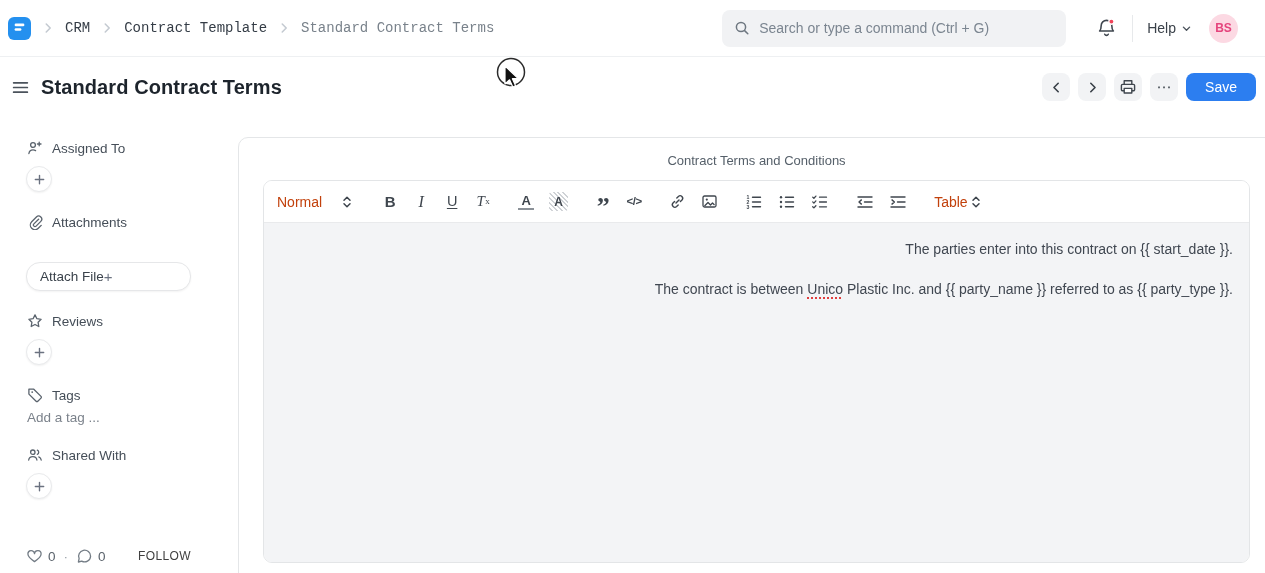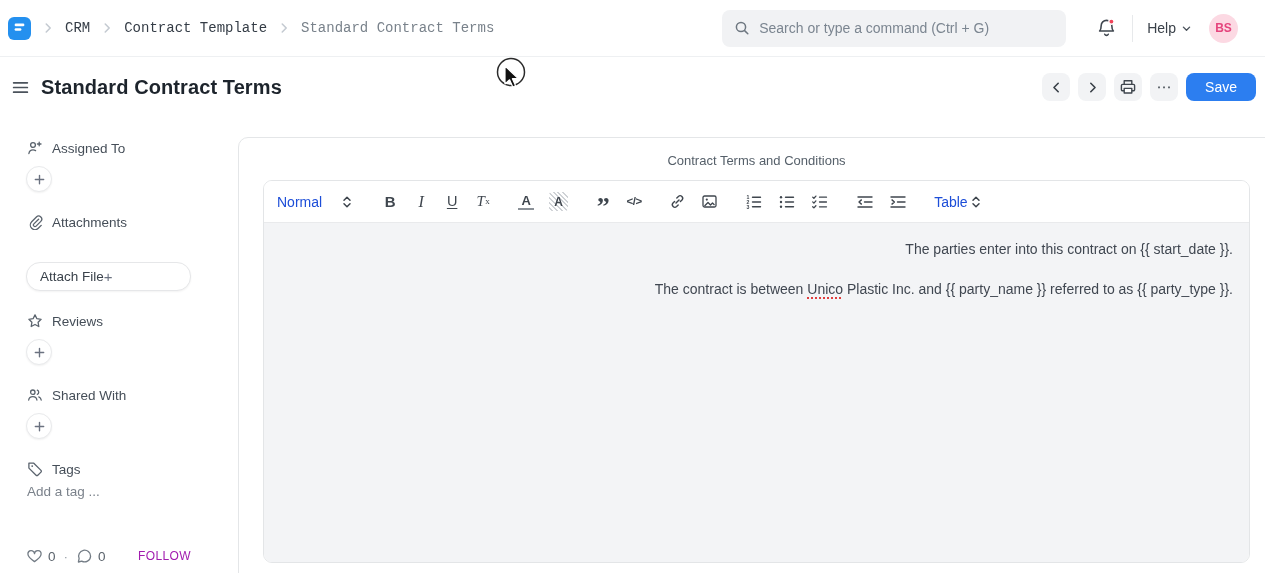--- a/index.html
+++ b/index.html
@@ -86,40 +86,40 @@
     padding:0 11px 0 13px; cursor:pointer; font-family:inherit; font-size:13.5px; color:#3a424b;margin-top:32px;
   }
   .add-tag { font-size:13.5px; color:#7b828b; cursor:pointer; padding-left:1px; margin-top:-3px; }
   .side-footer {
     position:absolute; left:8px; right:8px; bottom:9px;
     display:flex; align-items:center; justify-content:space-between;
   }
   .reactions { display:flex; align-items:center; gap:6px; color:#5b636c; font-size:13.5px; }
   .reactions .cnt { margin-left:-1px; }
   .reactions .dot { color:#9aa1a9; margin:0 2px; }
-  .follow { font-size:12px; font-weight:500; letter-spacing:0.4px; color:#a21caf; margin-right:39px; cursor:pointer; }
+  .follow { font-size:12px; font-weight:500; letter-spacing:0.4px; color:#404040; margin-right:39px; cursor:pointer; }
 
   
   .card {
     position:absolute; left:220px; top:20px; width:1037px; height:470px;
     background:#fff; border:1px solid #e4e6e8; border-radius:10px;
     padding:15px 24px;
   }
   .field-label { font-size:13px; color:#56606a;text-align:center; }
   .editor { margin-top:12px; border:1px solid #e3e5e7; border-radius:9px; overflow:hidden; }
   .editor-toolbar {
     height:42px; background:#fff; border-bottom:1px solid #e9eaec;
     display:flex; align-items:center; padding:0 13px;
   }
   .g { display:flex; align-items:center; gap:15px; padding-right:27px; }
   .ti {
     display:inline-flex; align-items:center; justify-content:center;
     min-width:16px; height:26px; color:#3f464e; cursor:pointer; line-height:1;
   }
-  .dd { gap:0; } .dd .dd-text { font-size:14px; color:#1d4ed8; margin-right:17px; }
+  .dd { gap:0; } .dd .dd-text { font-size:14px; color:#c2410c; margin-right:17px; }
   .b-ico { font-weight:700; font-size:15px; }
   .i-ico { font-family:"Liberation Serif", "DejaVu Serif", serif; font-style:italic; font-size:16px; }
   .u-ico { font-size:14.5px; text-decoration:underline; text-underline-offset:2px; }
   .tx-ico { font-family:"Liberation Serif", "DejaVu Serif", serif; font-style:italic; font-size:15px; }
   .tx-ico sub { font-size:9px; font-style:normal; margin-left:0.5px; }
   .color-ico { font-size:13px; font-weight:600; border-bottom:2.5px solid #8b9198; padding:0 2px 1px 2px; height:auto; }
   .hl-ico {
     width:19px; height:19px; border-radius:3px; font-size:12px; font-weight:700;
     background:repeating-linear-gradient(45deg, #ffffff 0 2px, #cfd2d6 2px 3.4px);
     display:inline-flex; align-items:center; justify-content:center;
@@ -279,44 +279,44 @@
         </div>
         <button class="plus-btn">
           <svg width="13" height="13" viewBox="0 0 14 14" fill="none" stroke="#6b7280" stroke-width="1.5" stroke-linecap="round">
               <path d="M7 2.5v9M2.5 7h9"></path>
             </svg>
         </button>
       </div>
 
       <div class="side-sec">
         <div class="side-label">
+          <svg width="16" height="16" viewBox="0 0 16 16" fill="none" stroke="#5a636d" stroke-width="1.3" stroke-linejoin="round">
+            <path d="M1.9 2.2h4.9l7.2 7.2a1.2 1.2 0 0 1 0 1.7l-3.2 3.2a1.2 1.2 0 0 1-1.7 0L1.9 7.1z"></path>
+            <circle cx="5.2" cy="5.1" r="0.9" fill="#5a636d" stroke="none"></circle>
+          </svg>
+          <span>Tags</span>
+        </div>
+        <div class="add-tag">Add a tag ...</div>
+      </div>
+
+      <div class="side-sec">
+        <div class="side-label">
           <svg width="16" height="16" viewBox="0 0 16 16" fill="none" stroke="#5a636d" stroke-width="1.3" stroke-linecap="round" stroke-linejoin="round">
             <circle cx="5.8" cy="5.2" r="2.2"></circle>
             <path d="M1.7 13c.3-2.1 1.9-3.3 4.1-3.3 2.2 0 3.8 1.2 4.1 3.3"></path>
             <path d="M10.3 3.2a2.2 2.2 0 0 1 0 4.1"></path>
             <path d="M11.8 9.9c1.3.5 2.2 1.5 2.4 3.1"></path>
           </svg>
           <span>Shared With</span>
         </div>
         <button class="plus-btn">
           <svg width="13" height="13" viewBox="0 0 14 14" fill="none" stroke="#6b7280" stroke-width="1.5" stroke-linecap="round">
               <path d="M7 2.5v9M2.5 7h9"></path>
             </svg>
         </button>
-      </div>
-
-      <div class="side-sec">
-        <div class="side-label">
-          <svg width="16" height="16" viewBox="0 0 16 16" fill="none" stroke="#5a636d" stroke-width="1.3" stroke-linejoin="round">
-            <path d="M1.9 2.2h4.9l7.2 7.2a1.2 1.2 0 0 1 0 1.7l-3.2 3.2a1.2 1.2 0 0 1-1.7 0L1.9 7.1z"></path>
-            <circle cx="5.2" cy="5.1" r="0.9" fill="#5a636d" stroke="none"></circle>
-          </svg>
-          <span>Tags</span>
-        </div>
-        <div class="add-tag">Add a tag ...</div>
       </div>
 
       <div class="side-footer">
         <div class="reactions">
           <span>
             <svg width="17" height="16" viewBox="0 0 17 16" fill="none" stroke="#737c85" stroke-width="1.3" stroke-linejoin="round">
               <path d="M8.5 13.6C5 11.3 1.9 9 1.9 6.1a3.3 3.3 0 0 1 6.6-.4 3.3 3.3 0 0 1 6.6.4c0 2.9-3.1 5.2-6.6 7.5z"></path>
             </svg>
           </span>
           <span class="cnt">0</span>

